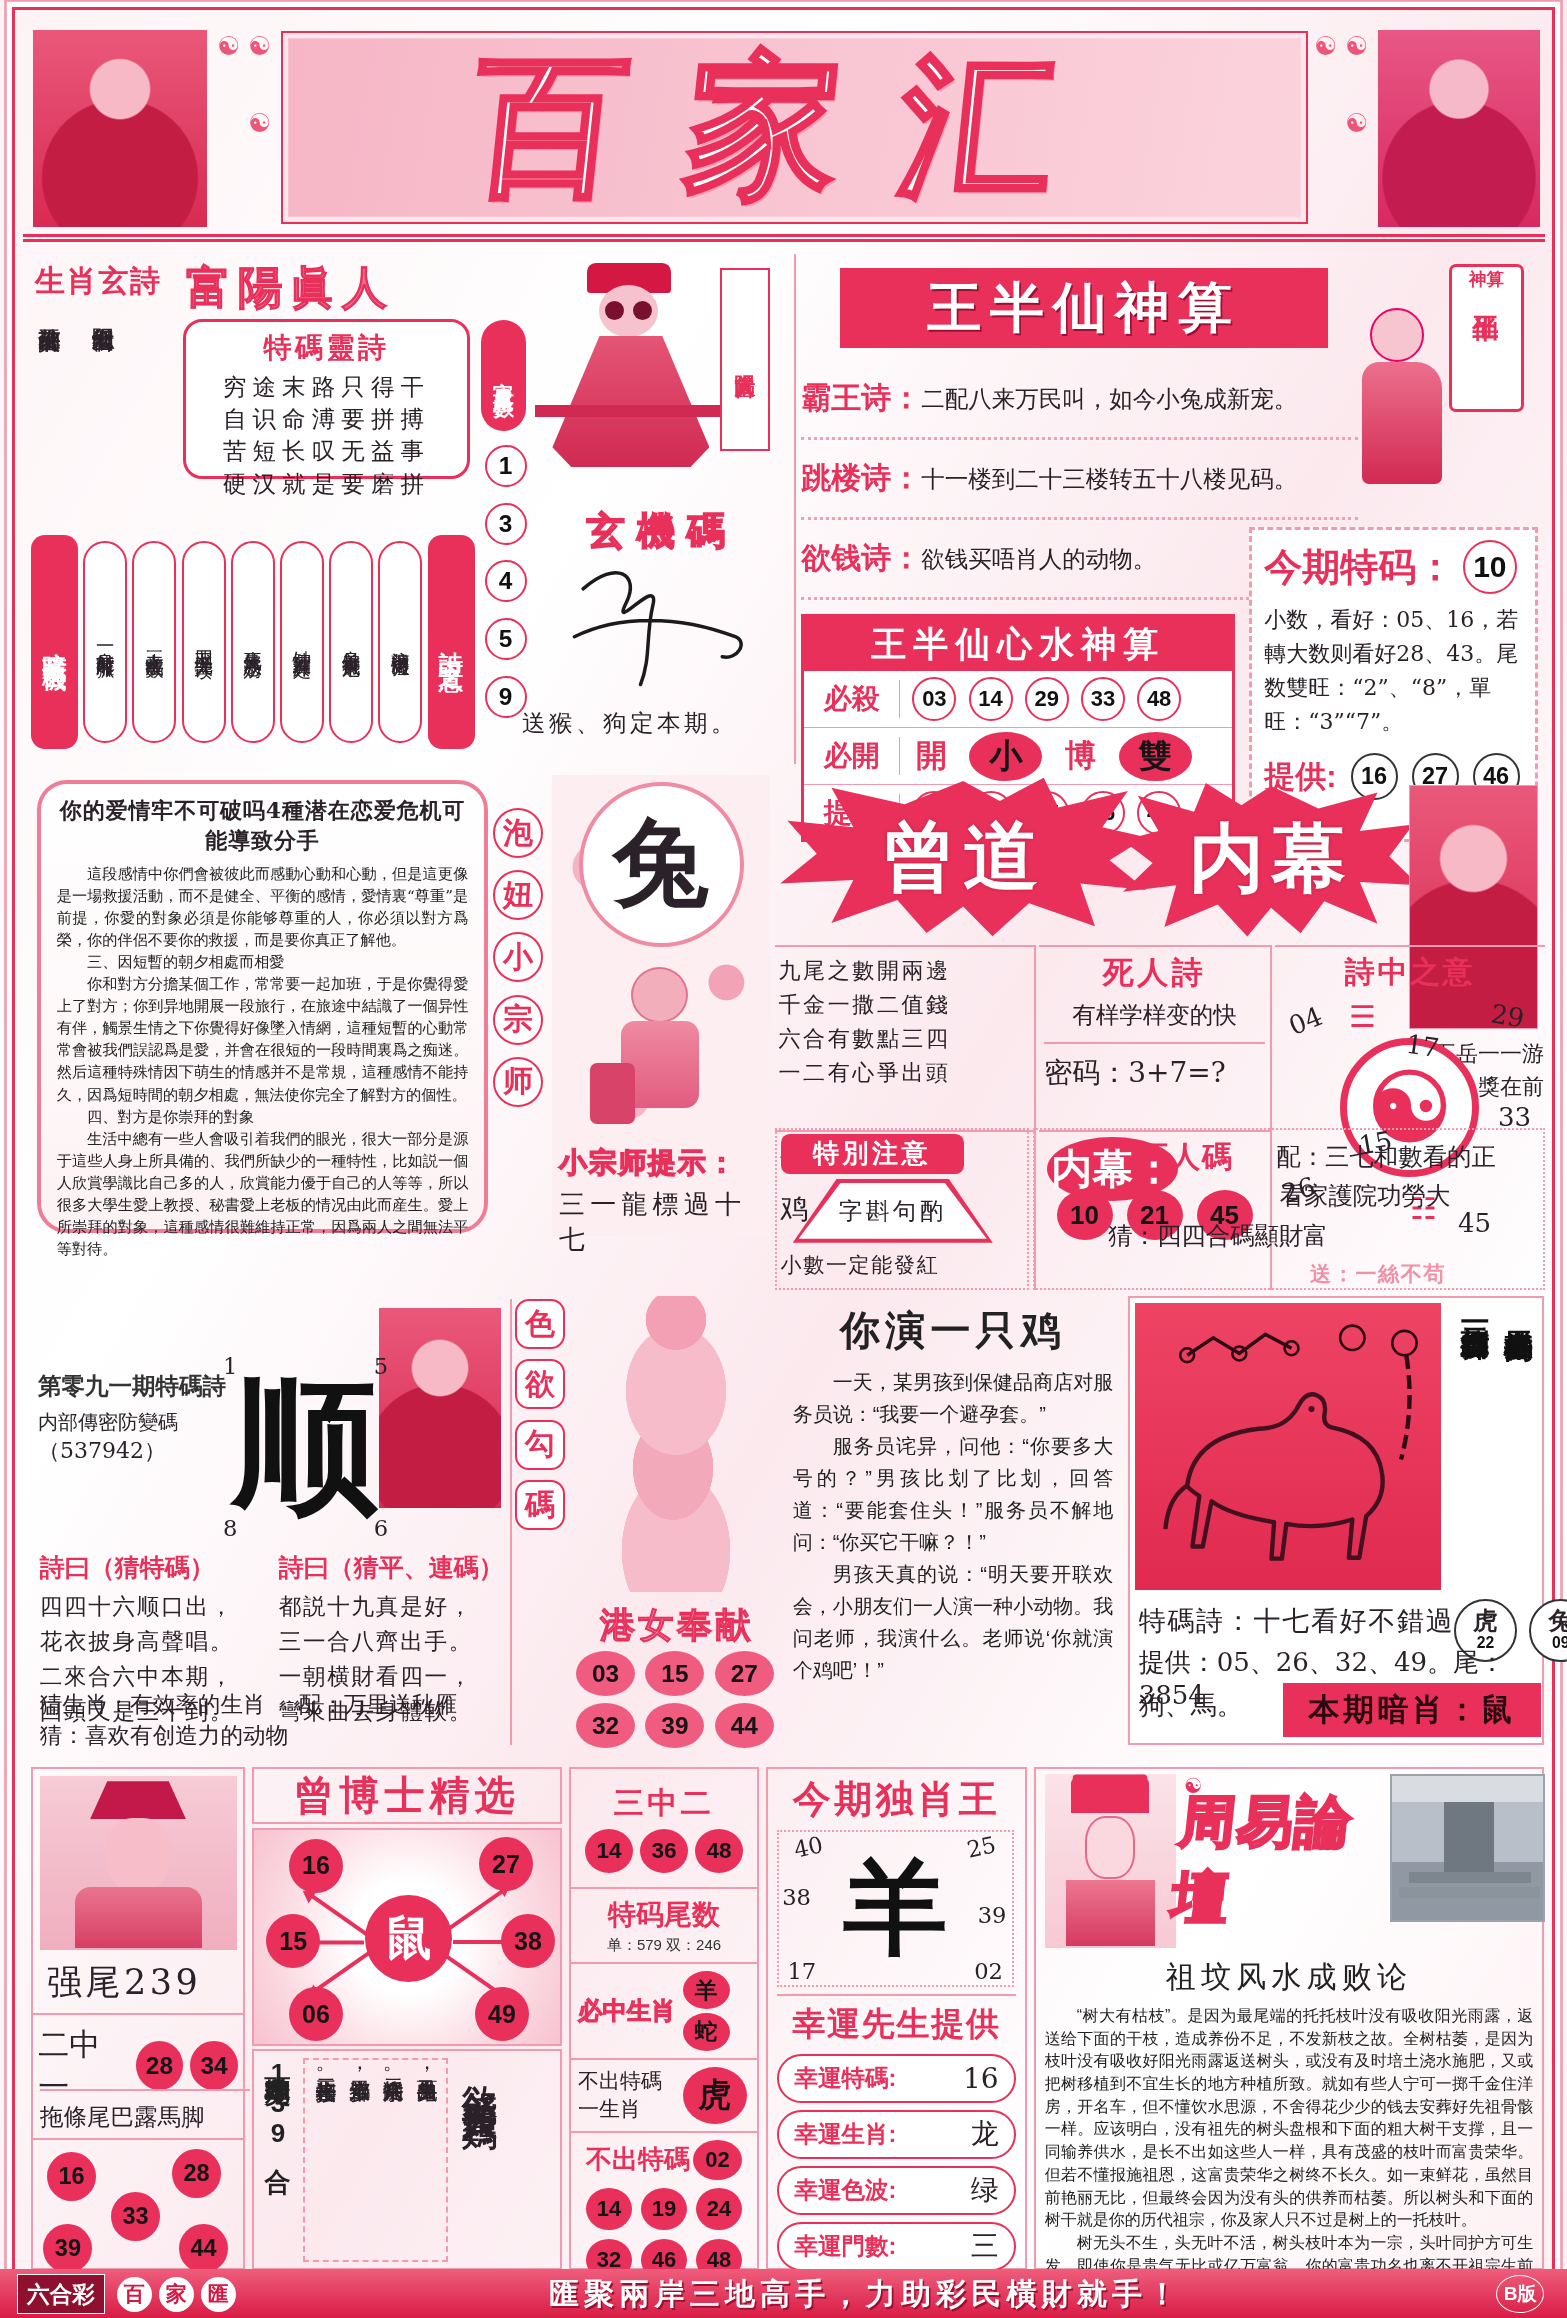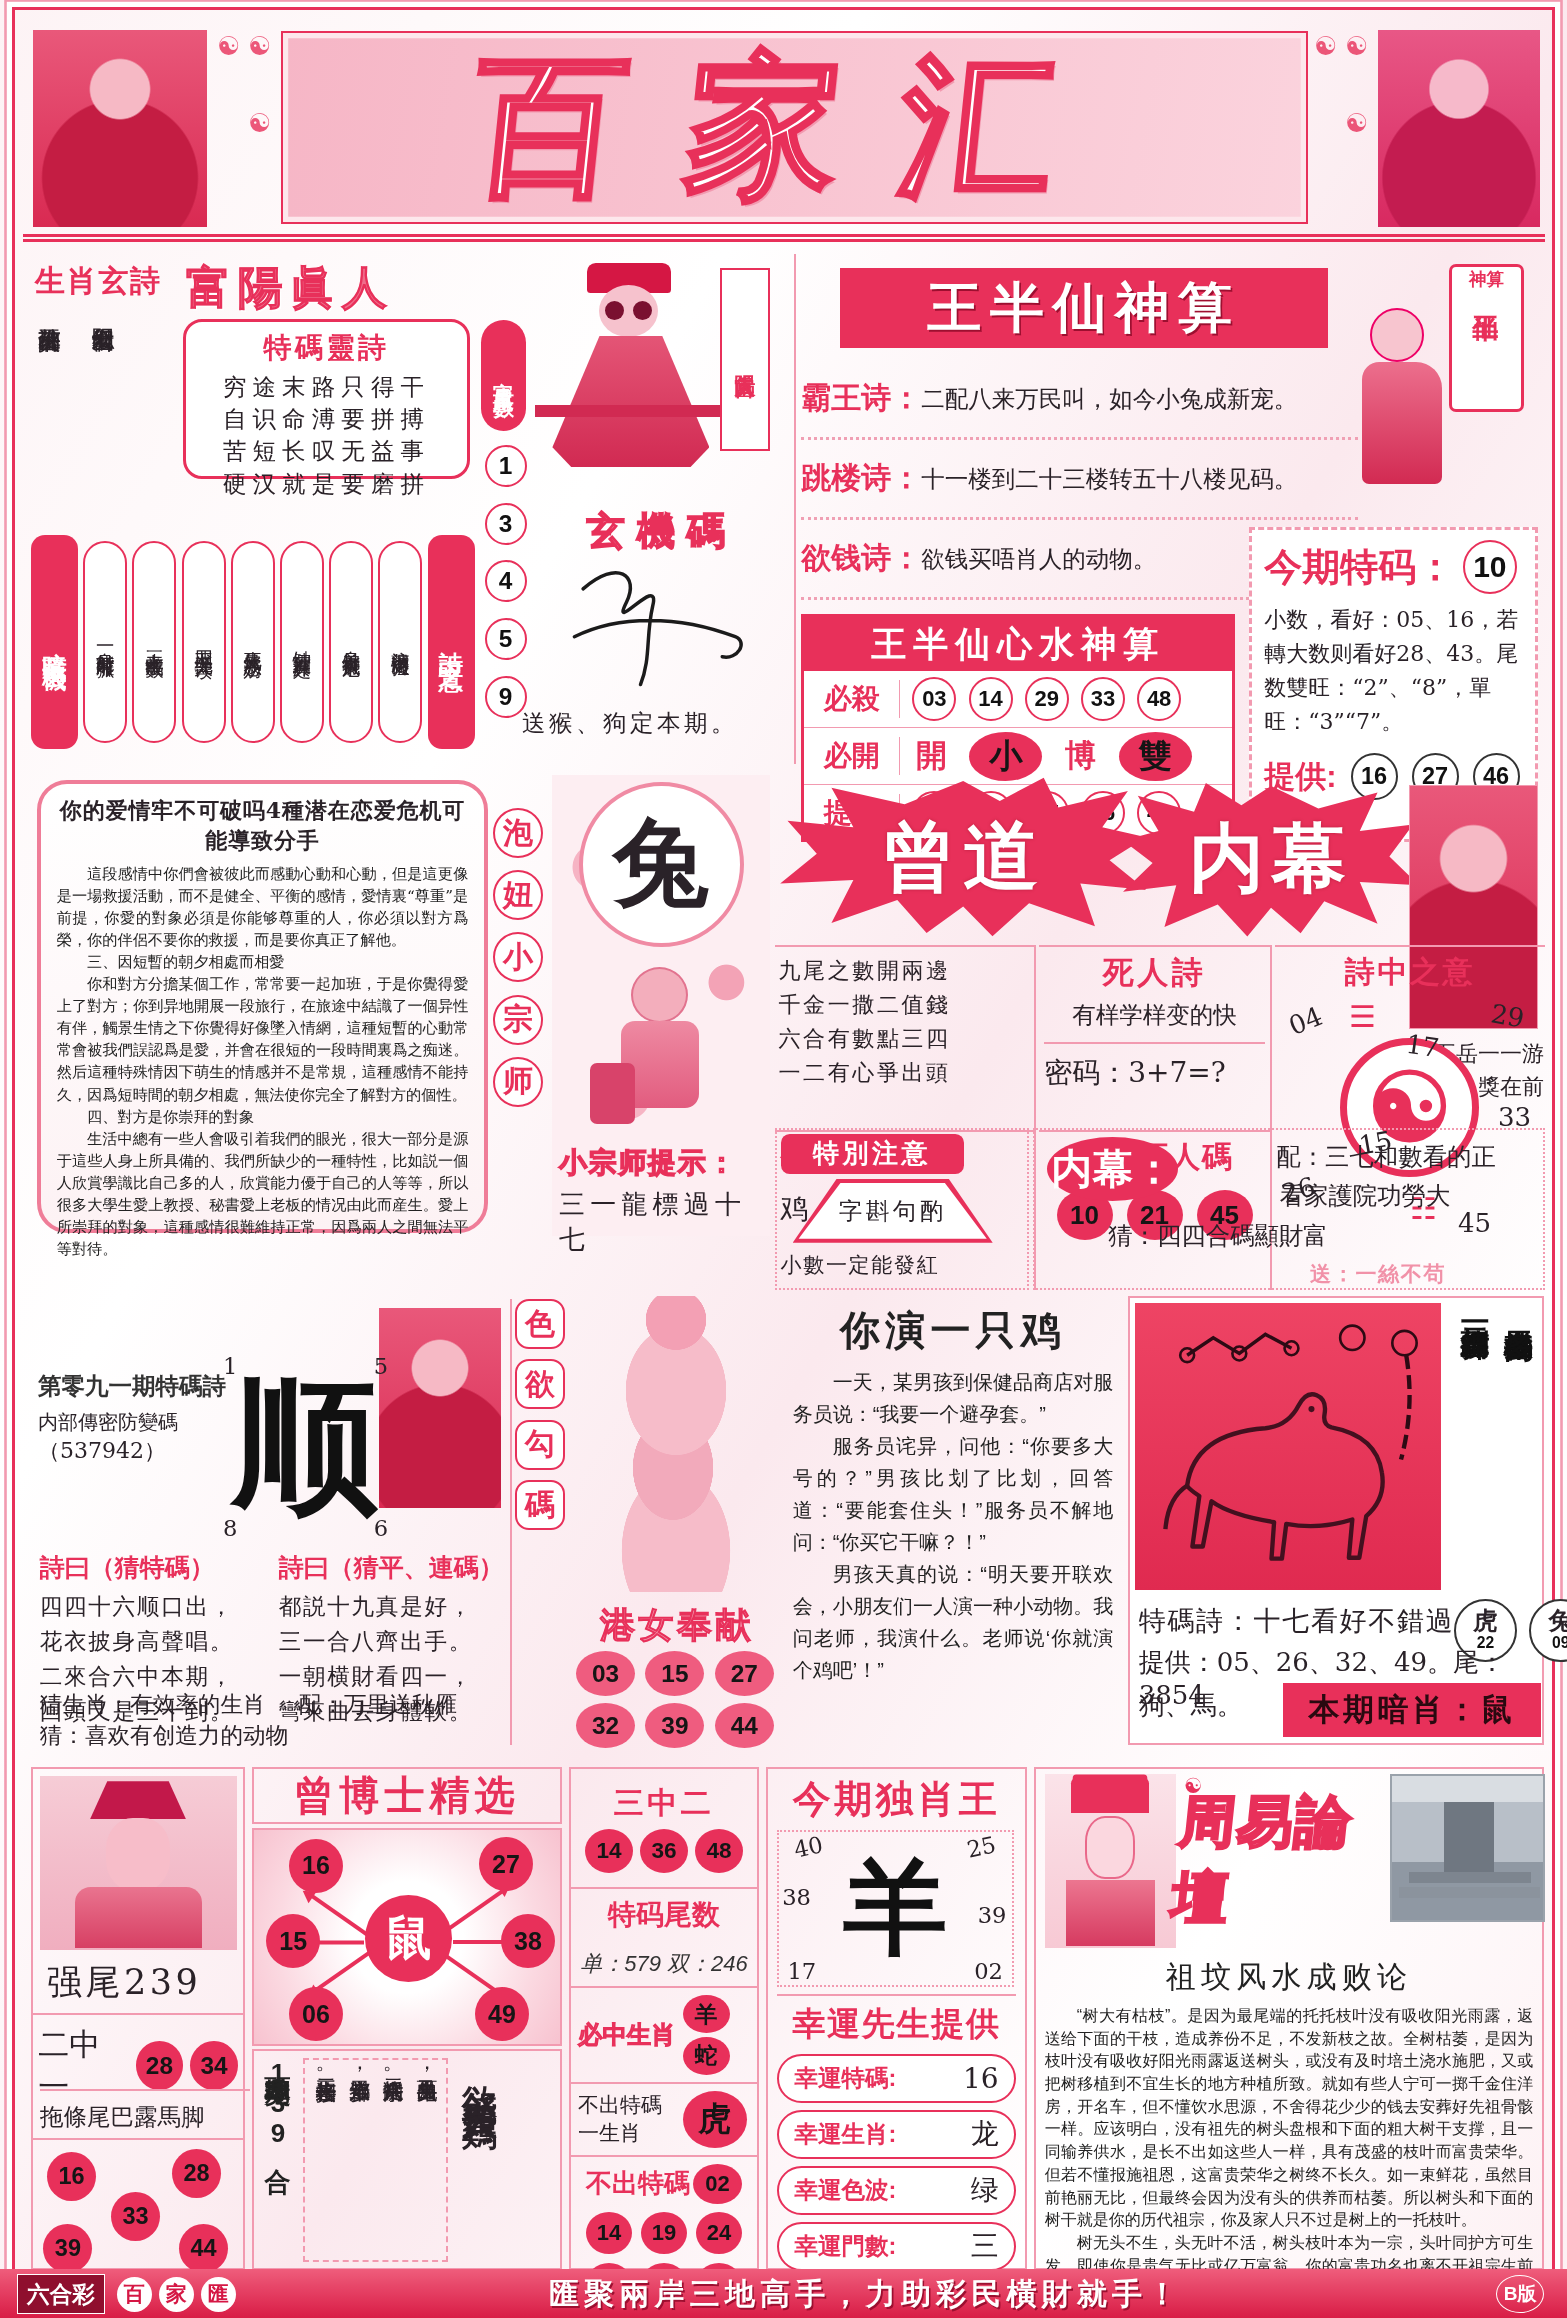--- a/index.html
+++ b/index.html
@@ -524,21 +524,21 @@
     <div style="border-bottom:2.6px solid var(--soft);padding:14px;text-align:center;">
       <div class="red bold" style="font-size:30px;letter-spacing:3.5px;">三中二</div>
       <div style="display:flex;gap:7px;justify-content:center;margin-top:5.2px;">
         <span class="ovalzh" style="width:54px;height:44px;font-size:22.6px;">14</span>
         <span class="ovalzh" style="width:54px;height:44px;font-size:22.6px;">36</span>
         <span class="ovalzh" style="width:54px;height:44px;font-size:22.6px;">48</span>
       </div>
     </div>
     <div style="border-bottom:2.6px solid var(--soft);padding:7px;text-align:center;">
       <div class="red bold" style="font-size:28px;">特码尾数</div>
-      <div style="font-size:22px;color:#333;margin-top:15px;font-style:italic;">单：579 双：246</div>
+      <div style="font-size:15px;color:#333;margin-top:2px;">单：579 双：246</div>
     </div>
     <div style="border-bottom:2.6px solid var(--soft);padding:7px;display:flex;align-items:center;gap:7px;">
       <span style="font-size:24.4px;font-weight:bold;color:#f191a8;-webkit-text-stroke:0.9px var(--red);">必中生肖</span>
       <span style="display:flex;flex-direction:column;gap:3.5px;">
         <span class="ovalzh hand" style="width:47px;height:38px;font-size:22.6px;">羊</span>
         <span class="ovalzh hand" style="width:47px;height:38px;font-size:22.6px;">蛇</span>
       </span>
     </div>
     <div style="border-bottom:2.6px solid var(--soft);padding:7px;display:flex;align-items:center;gap:8.7px;">
       <span class="hand" style="font-size:21px;width:96px;">不出特碼一生肖</span>

